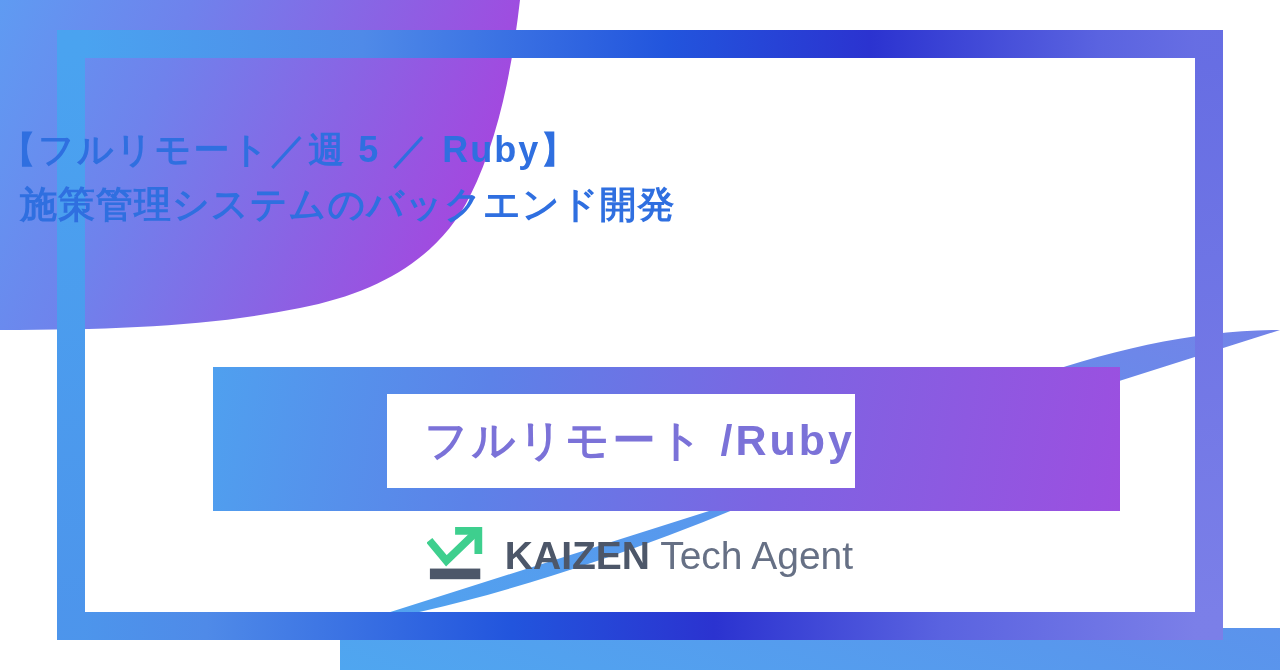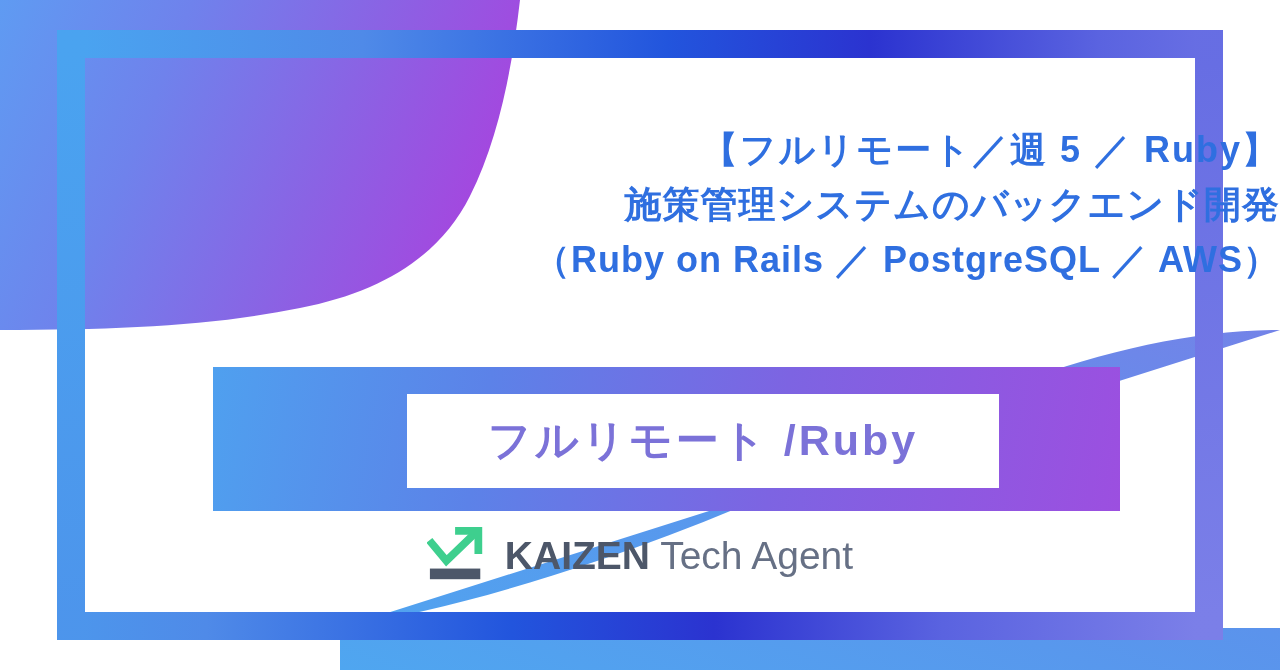--- a/index.html
+++ b/index.html
@@ -46,21 +46,21 @@
         #7b7fe8 100%) 1;
     pointer-events: none;
   }
 
   
   .headline {
     position: absolute;
     left: 0;
     right: 0;
     top: 122px;
-    text-align: right;
+    text-align: left;
     color: #2f6fe0;
     font-family: "Liberation Sans", sans-serif;
     font-weight: 700;
     font-size: 37px;
     line-height: 55px;
     letter-spacing: 0.5px;
     white-space: nowrap;
   }
   .headline .line {
     display: block;
@@ -76,27 +76,26 @@
     left: 213px;
     top: 367px;
     width: 907px;
     height: 144px;
     background: linear-gradient(100deg, #4fa0ef 0%, #5c82e8 30%, #7d64e2 62%, #9c4fe0 100%);
   }
   .badge-box {
     position: absolute;
     left: 174px;
     top: 27px;
-    width: 592px;
+    width: 468px;
     height: 94px;
     background: #ffffff;
     display: flex;
     align-items: center;
-    justify-content: center;
-    margin-left: 20px;
+    justify-content: flex-end;
   }
   .badge-text {
     color: #7b72d8;
     font-family: "Liberation Sans", sans-serif;
     font-weight: 700;
     font-size: 43px;
     letter-spacing: 3px;
     white-space: nowrap;
   }
 
@@ -188,21 +187,20 @@
         <rect x="57" y="612" width="1166" height="28" fill="#2b2fcf" opacity="0.88"></rect>
       </g>
     </g>
   </svg>
 
   <div class="frame"></div>
 
   <div class="headline">
     <span class="line line-1">【フルリモート／週 5 ／ Ruby】</span>
     <span class="line line-3">施策管理システムのバックエンド開発</span>
-    <span class="line line-4">（Ruby on Rails ／ PostgreSQL ／ AWS）</span>
   </div>
 
   <div class="banner">
     <div class="badge-box">
       <span class="badge-text">フルリモート /Ruby</span>
     </div>
   </div>
 
   <div class="logo">
     <svg class="logo-mark" viewBox="0 0 64 64">

